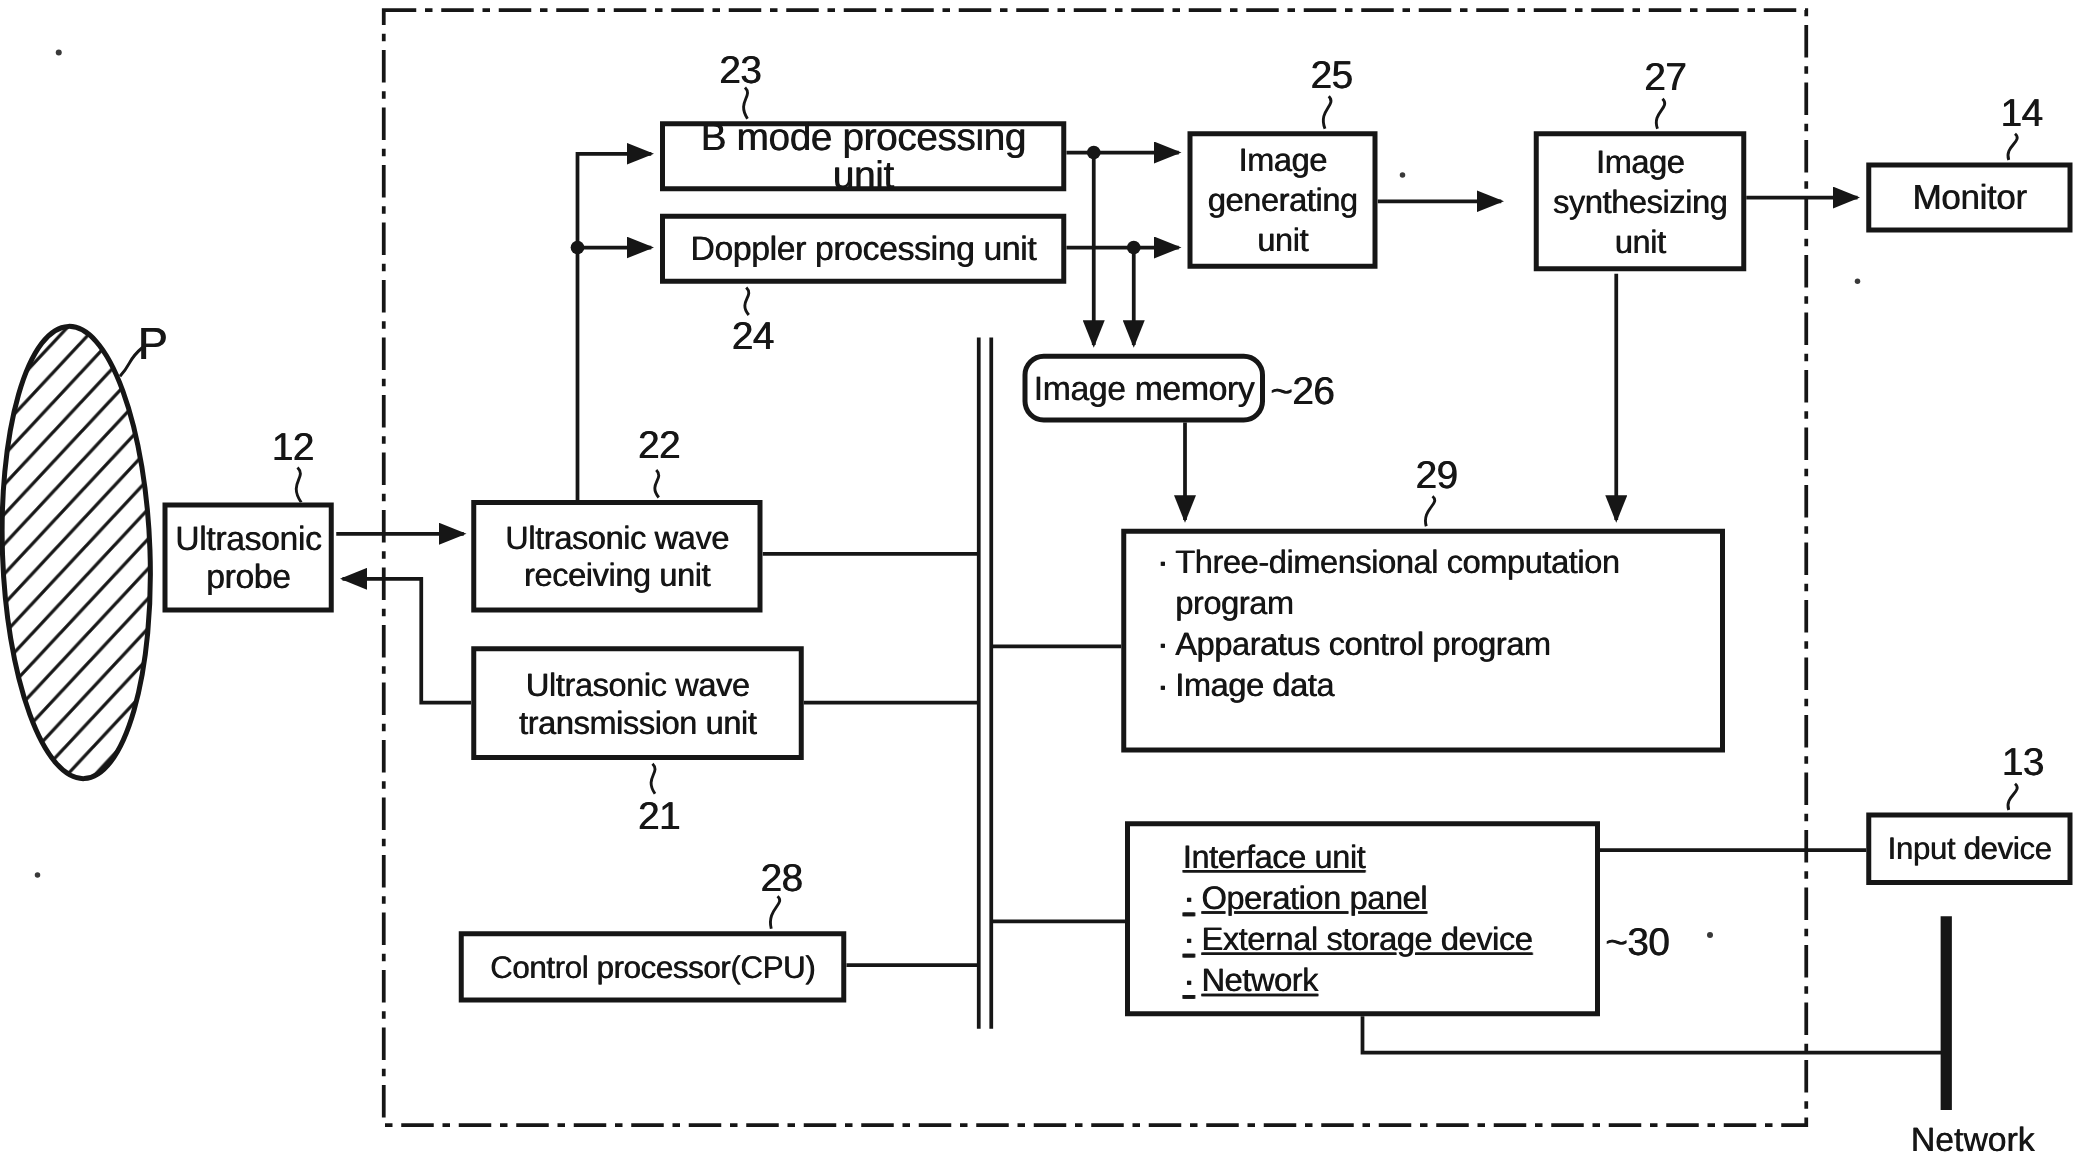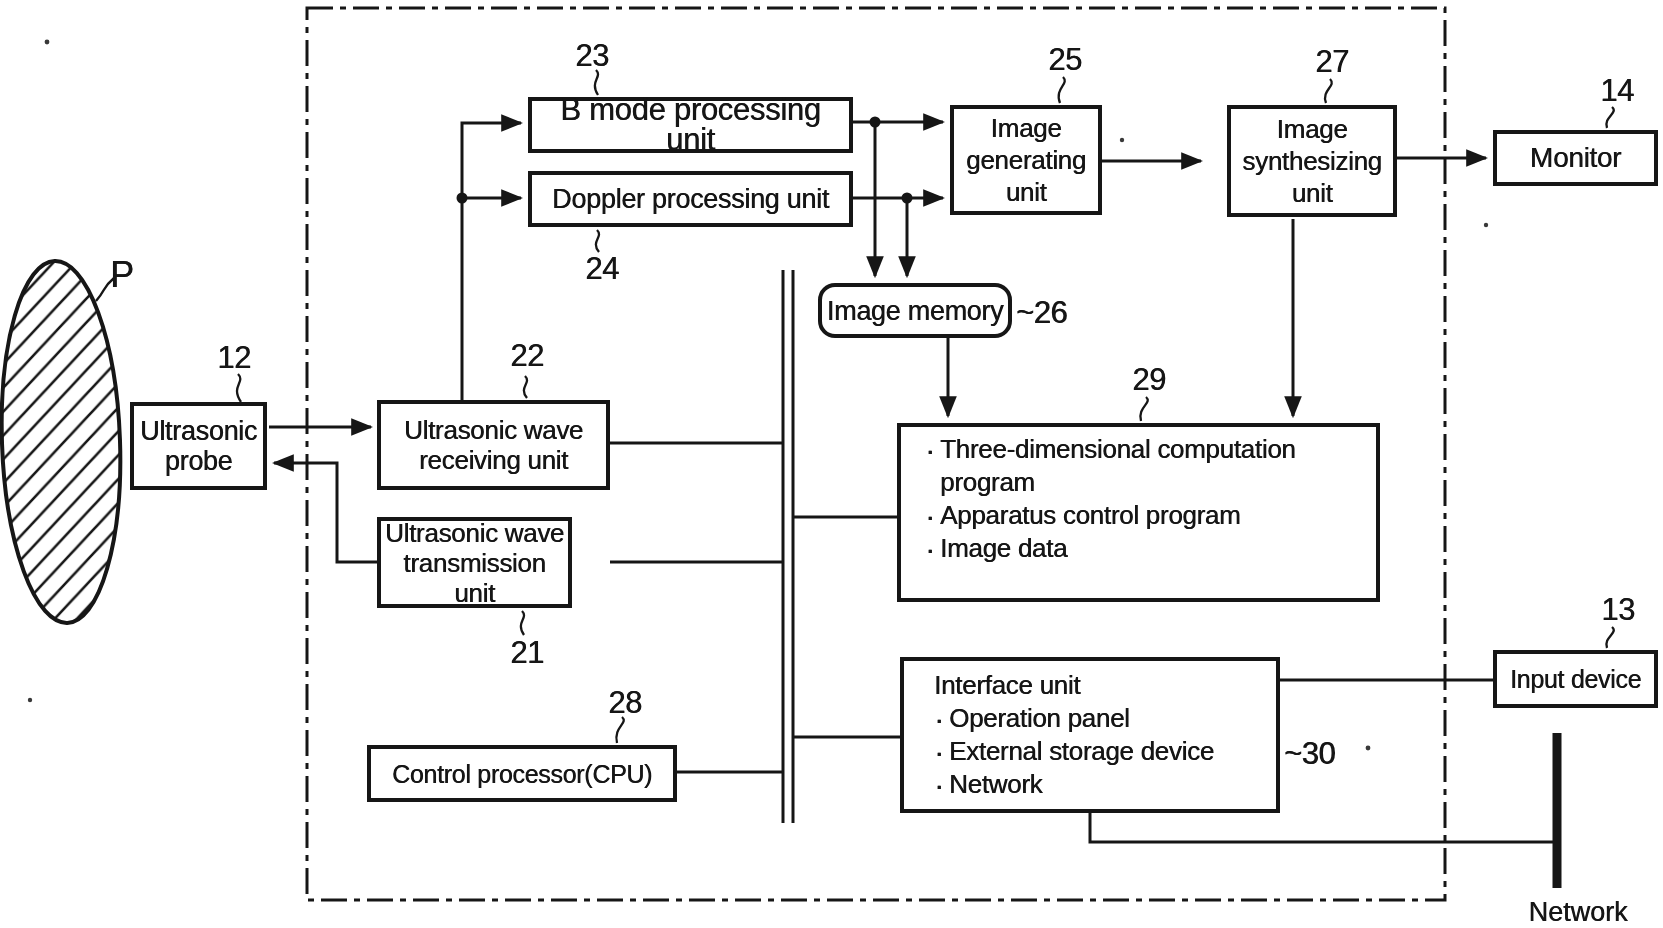--- a/index.html
+++ b/index.html
@@ -132,21 +132,21 @@
   </svg>
 
   <div class="box" style="left:130px;top:402px;width:137px;height:88px;font-size:27px;">
     <span>Ultrasonic probe</span>
   </div>
 
   <div class="box" style="left:377px;top:400px;width:233px;height:90px;">
     <span>Ultrasonic wave receiving unit</span>
   </div>
 
-  <div class="box" style="left:377px;top:517px;width:195px;height:91px;">
+  <div class="box" style="left:377px;top:517px;width:266px;height:91px;">
     <span>Ultrasonic wave transmission unit</span>
   </div>
 
   <div class="box" style="left:528px;top:97px;width:325px;height:56px;font-size:31px;">
     <span>B mode processing unit</span>
   </div>
 
   <div class="box" style="left:528px;top:171px;width:325px;height:56px;font-size:27px;">
     <span>Doppler processing unit</span>
   </div>
@@ -178,21 +178,21 @@
         <span class="itx">Apparatus control program</span>
       </div>
       <div class="brow">
         <span class="dot">·</span>
         <span class="itx">Image data</span>
       </div>
     </div>
   </div>
 
   <div class="box panel" style="left:900px;top:657px;width:380px;height:156px;">
-    <div class="inner" style="padding-left:30px;padding-top:8px;">
+    <div class="inner" style="padding-left:42px;padding-top:8px;text-decoration:underline;">
       <div>Interface unit</div>
       <div class="brow">
         <span class="dot">·</span>
         <span class="itx">Operation panel</span>
       </div>
       <div class="brow">
         <span class="dot">·</span>
         <span class="itx">External storage device</span>
       </div>
       <div class="brow">

